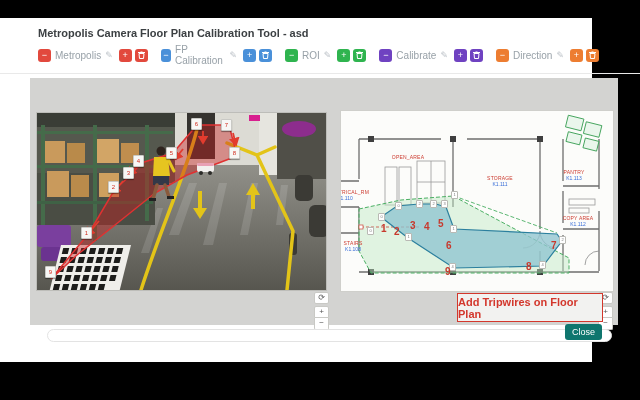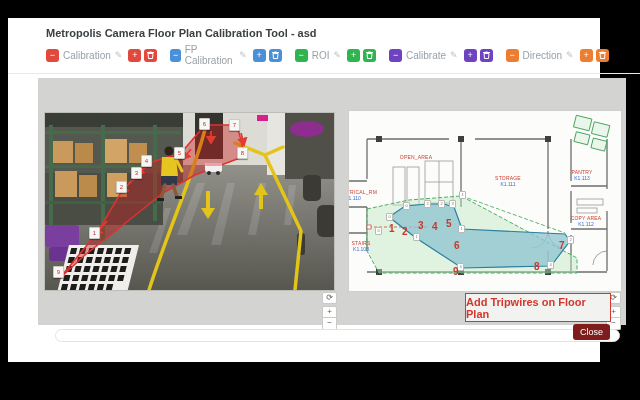--- a/index.html
+++ b/index.html
@@ -1,17 +1,17 @@
 <!DOCTYPE html>
 <html><head>
 <meta charset="utf-8">
 <style>
   html,body{margin:0;padding:0;background:#000;width:640px;height:400px;overflow:hidden;
     font-family:"Liberation Sans",sans-serif;}
-  .page{position:absolute;top:18px;left:8px;width:592px;height:344px;background:#ffffff;}
+  .page{position:absolute;top:18px;left:0;width:592px;height:344px;background:#ffffff;}
   .title{position:absolute;left:38px;top:9px;font-size:11px;font-weight:bold;color:#3c4043;}
   .toolbar{position:absolute;left:38px;top:27px;height:20px;display:flex;align-items:center;gap:13px;}
   .tgroup{display:flex;align-items:center;gap:4px;}
   .sq{width:13px;height:13px;border-radius:3px;display:flex;align-items:center;justify-content:center;
       color:#fff;font-size:9px;line-height:9px;cursor:pointer;}
   .sq svg{display:block;}
   .c-red{background:#e2493d;} .c-blue{background:#4a90d9;} .c-green{background:#2fb44f;}
   .c-purple{background:#6f42c1;} .c-orange{background:#ed7d31;}
   .tlabel{font-size:10px;color:#98a1a8;}
   .pencil{font-size:9px;color:#b9bfc5;cursor:pointer;}
@@ -37,34 +37,34 @@
   .zpair .zbtn:first-child{border-radius:2px 2px 0 0;}
   .zpair .zbtn:last-child{border-radius:0 0 2px 2px;border-top:none;}
   .hint{position:absolute;left:413px;top:275px;width:144px;height:27px;background:#f2f2f0;
       border:1px solid #d3372c;display:flex;align-items:center;justify-content:center;
       font-size:11px;font-weight:bold;color:#d3372c;margin-left:44px;}
   .scroll-track{position:absolute;left:47px;top:311px;width:565px;height:13px;background:#fff;
       border:1px solid #e3e3e3;border-radius:7px;box-sizing:border-box;}
   .btn{position:absolute;border:none;border-radius:3px;color:#fff;font-size:9px;
       font-family:"Liberation Sans",sans-serif;cursor:pointer;}
   .btn-calibrate{left:36px;top:308px;width:64px;height:16px;background:#2eb24a;}
-  .btn-close{left:565px;top:306px;width:37px;height:16px;background:#7f1d1d;}
+  .btn-close{left:565px;top:306px;width:37px;height:16px;background:#0f766e;}
 </style>
 </head>
 <body>
 
 <div class="page">
 
   <div class="title">Metropolis Camera Floor Plan Calibration Tool - asd</div>
 
   <div class="toolbar">
 
     <div class="tgroup">
       <div class="sq c-red">−</div>
-      <span class="tlabel">Calibration</span>
+      <span class="tlabel">Metropolis</span>
       <span class="pencil">✎</span>
       <span class="pair">
         <span class="sq c-red">+</span>
         <span class="sq c-red">
             <svg width="7" height="8" viewBox="0 0 7 8">
               <path d="M0 1.5h7M2.5 0h2M1 2.5l.5 5h4l.5-5z" stroke="#fff" stroke-width="1" fill="none"></path>
             </svg>
           </span>
       </span>
     </div>

